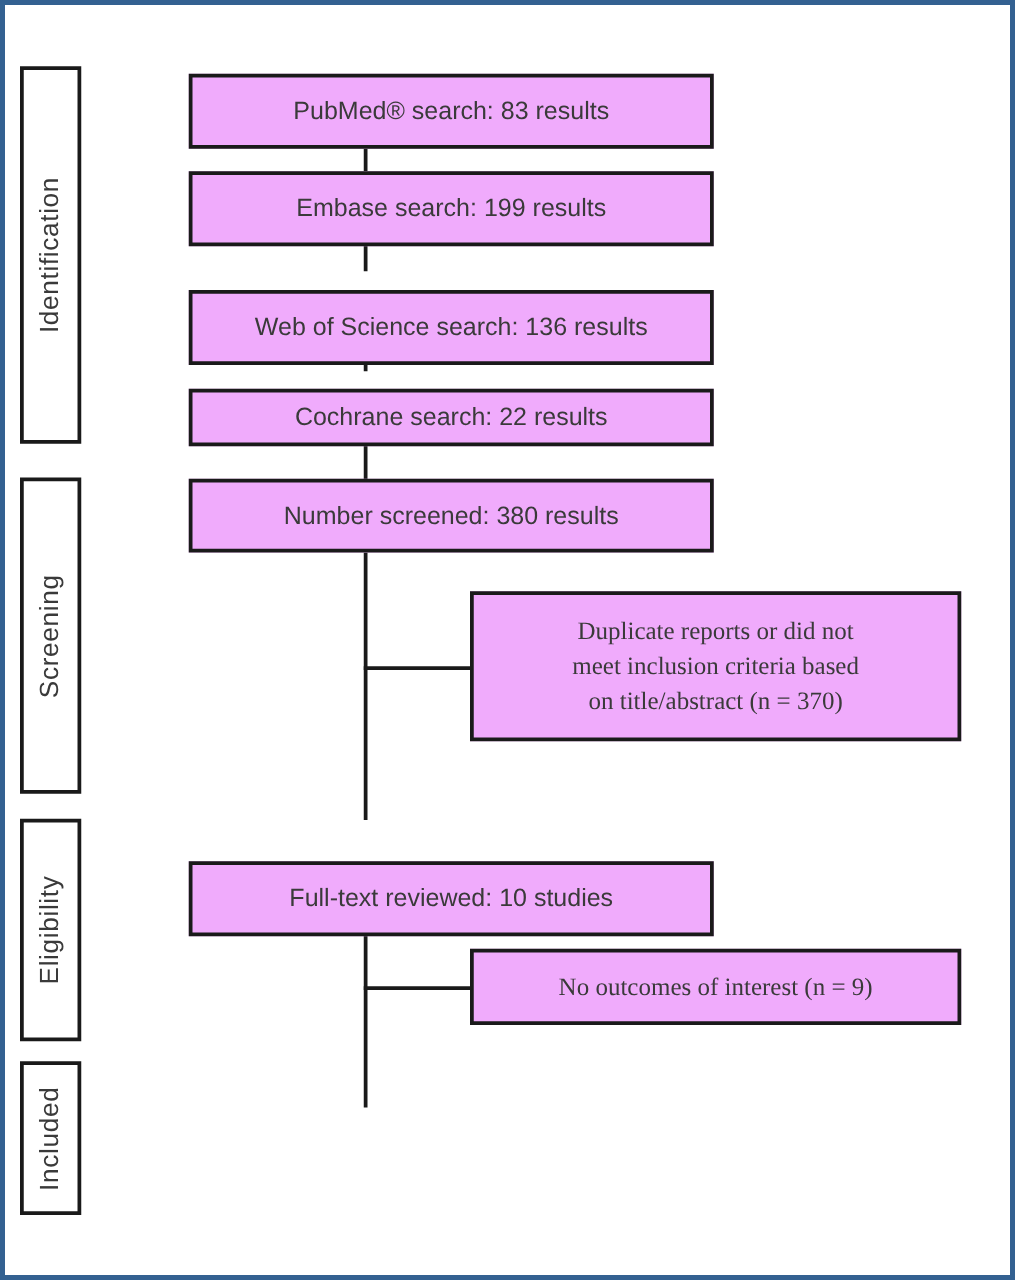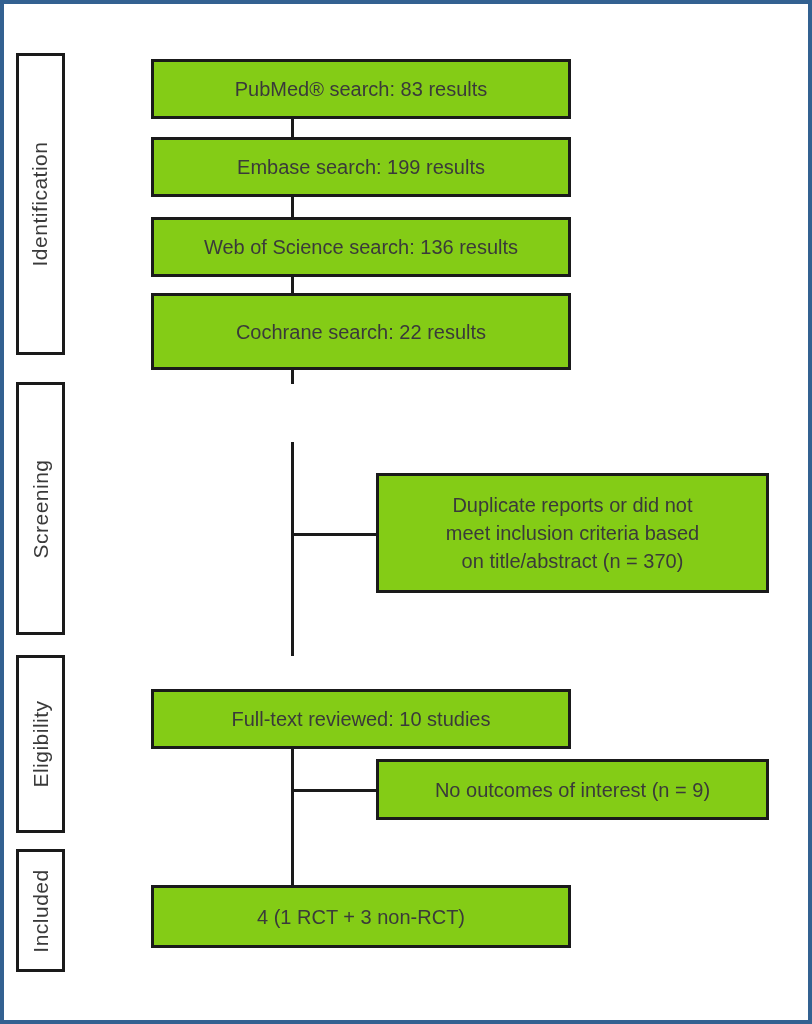--- a/index.html
+++ b/index.html
@@ -34,36 +34,37 @@
     transform: rotate(-90deg);
     white-space: nowrap;
     font-size: 21px;
     letter-spacing: 0.5px;
   }
   
   .box {
     position: absolute;
     box-sizing: border-box;
     border: 3px solid #1a1a1a;
-    background: #84cc16;
+    background: #f0abfc;
     display: flex;
     align-items: center;
     justify-content: center;
     text-align: center;
     font-size: 20px;
     line-height: 28px;
     white-space: pre-line;
   }
   .main-box {
     left: 147px;
     width: 420px;
   }
   .side-box {
     left: 372px;
     width: 393px;
+    font-family: Liberation Serif, serif;
   }
   
   .conn {
     position: absolute;
     background: #1a1a1a;
   }
   .conn.v {
     left: 287px;
     width: 3px;
   }
@@ -99,31 +100,31 @@
 
   <div class="conn h" style="top:529px;left:287px;width:85px"></div>
   <div class="conn h" style="top:785px;left:287px;width:85px"></div>
 
   <div class="box main-box" style="top:55px;height:60px">
     <span>PubMed® search: 83 results</span>
   </div>
   <div class="box main-box" style="top:133px;height:60px">
     <span>Embase search: 199 results</span>
   </div>
-  <div class="box main-box" style="top:213px;height:60px">
+  <div class="box main-box" style="top:228px;height:60px">
     <span>Web of Science search: 136 results</span>
   </div>
-  <div class="box main-box" style="top:289px;height:77px">
+  <div class="box main-box" style="top:307px;height:46px">
     <span>Cochrane search: 22 results</span>
+  </div>
+  <div class="box main-box" style="top:379px;height:59px">
+    <span>Number screened: 380 results</span>
   </div>
   <div class="box main-box" style="top:685px;height:60px">
     <span>Full-text reviewed: 10 studies</span>
-  </div>
-  <div class="box main-box" style="top:881px;height:63px">
-    <span>4 (1 RCT + 3 non-RCT)</span>
   </div>
 
   <div class="box side-box" style="top:469px;height:120px">
     <span>Duplicate reports or did not
 meet inclusion criteria based
 on title/abstract (n = 370)</span>
   </div>
   <div class="box side-box" style="top:755px;height:61px">
     <span>No outcomes of interest (n = 9)</span>
   </div>

